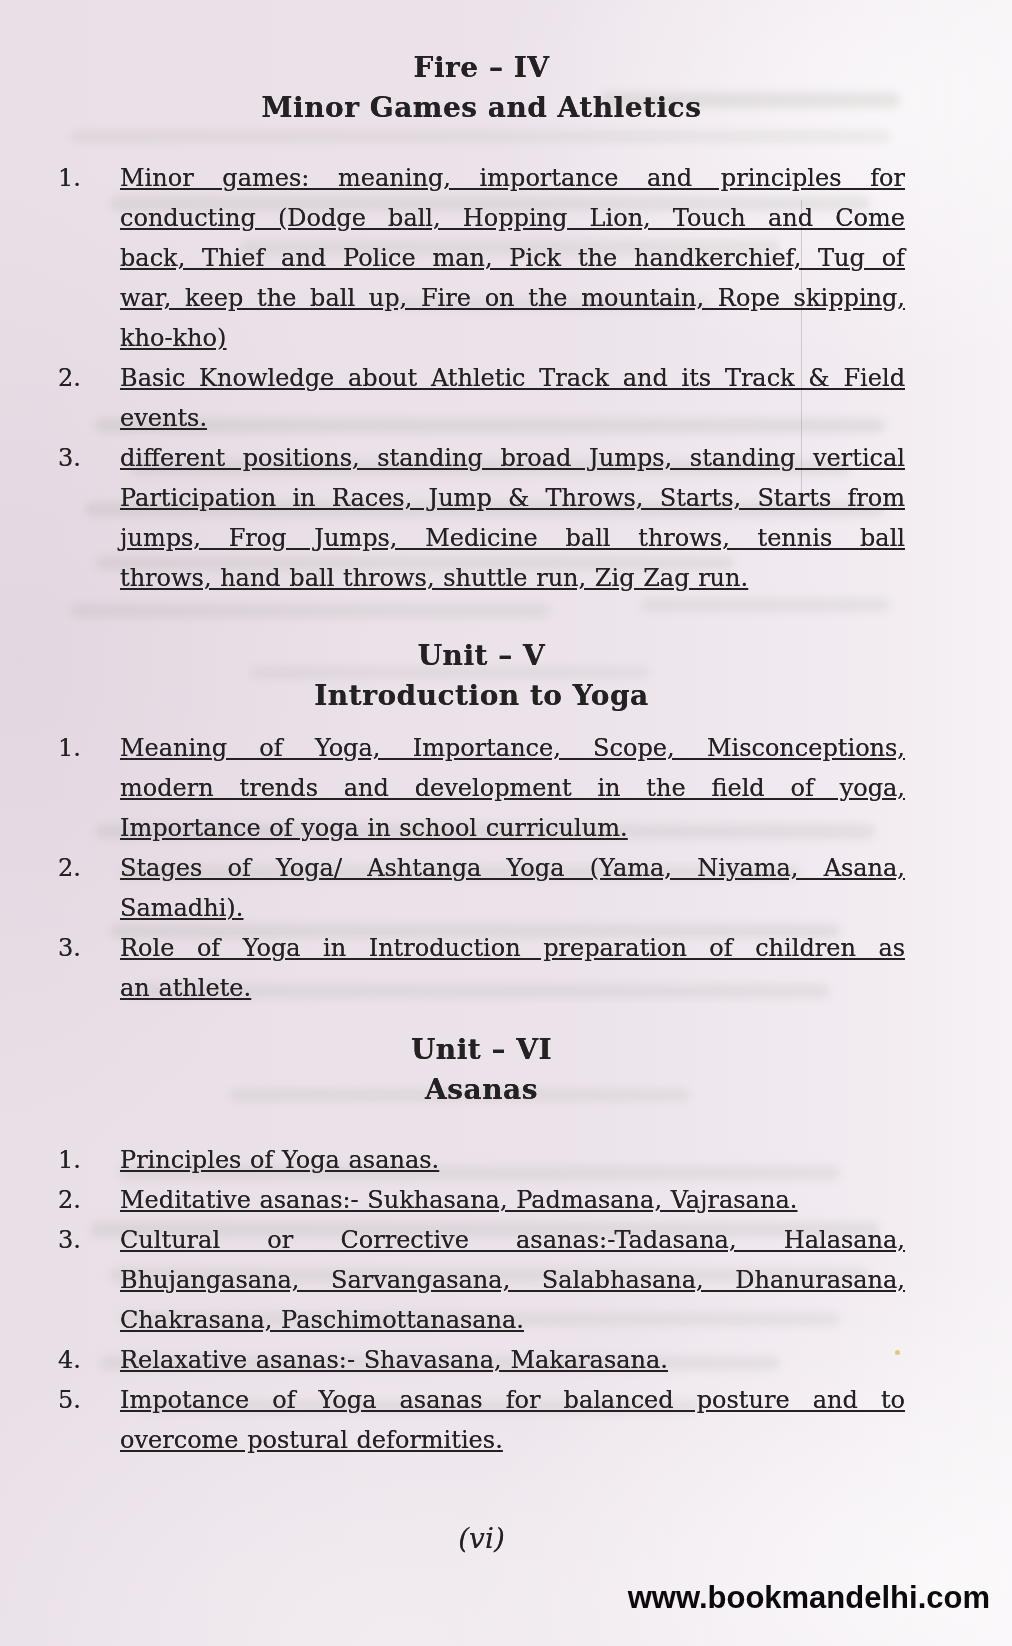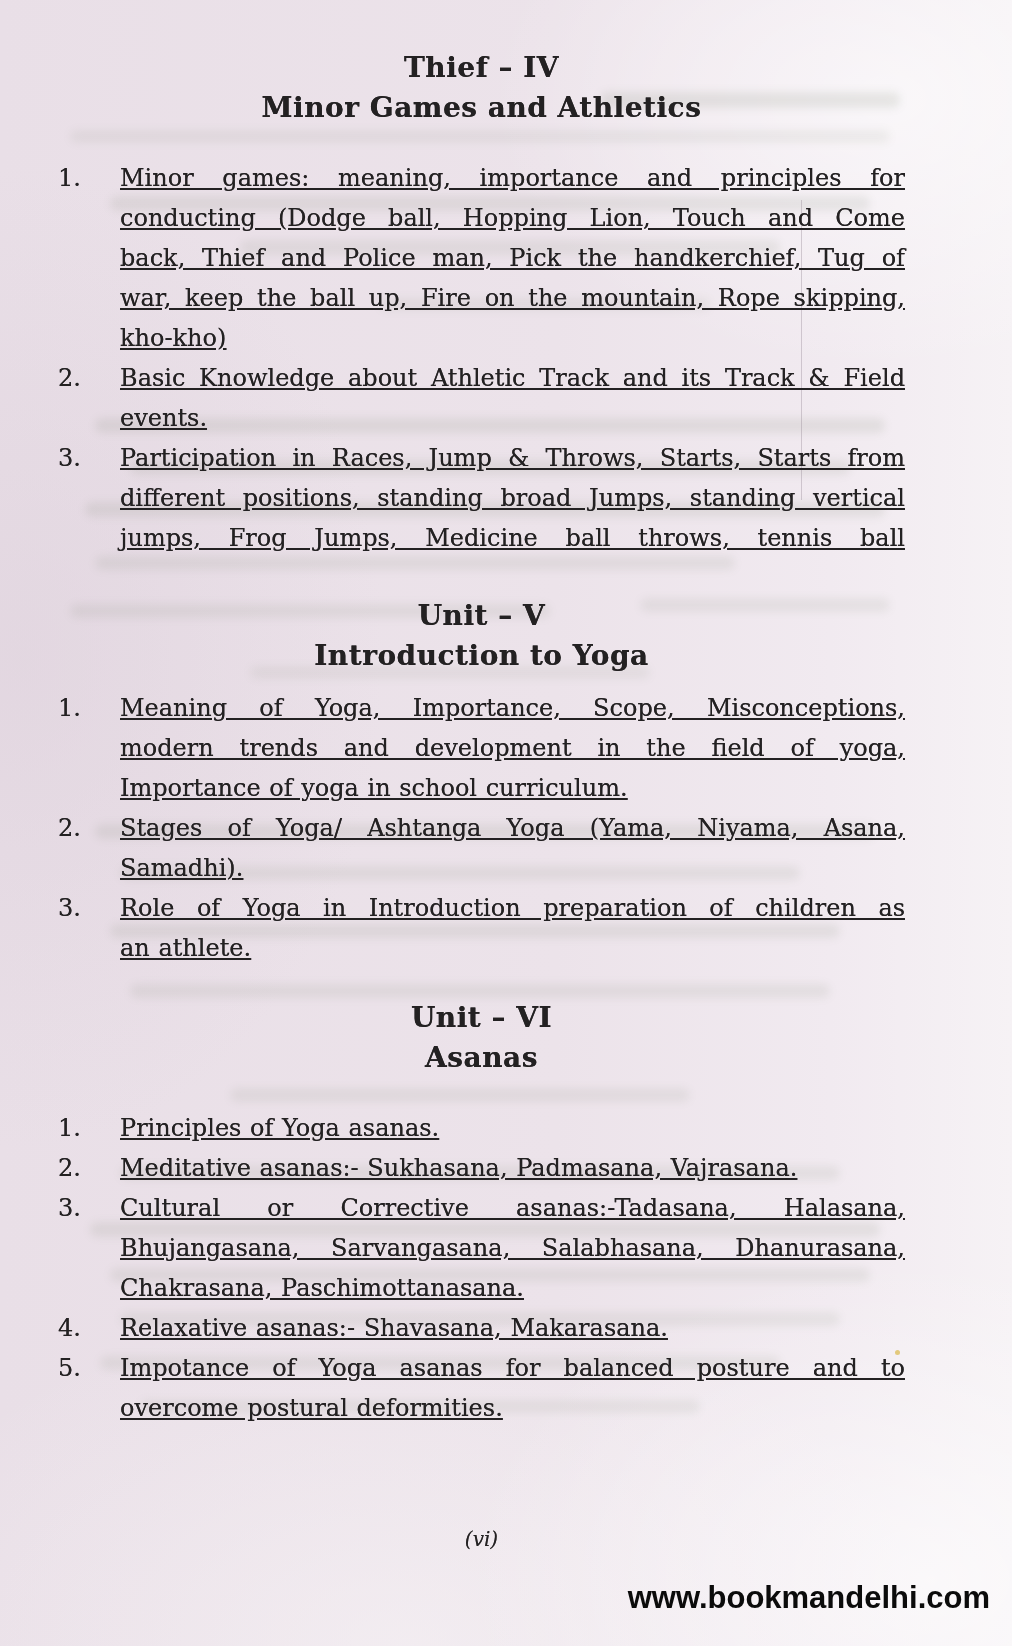--- a/index.html
+++ b/index.html
@@ -47,21 +47,21 @@
     text-align:center;
     font-weight:bold;
     font-size:28px;
     line-height:40px;
     letter-spacing:0.5px;
   }
   .unit-head .h-line { text-shadow:0 0 0.5px rgba(25,23,24,0.8); }
 
   .head-4 { margin-bottom:30px; }
   .head-5 { margin-top:38px; margin-bottom:12px; }
-  .head-6 { margin-top:30px; margin-bottom:30px; }
+  .head-6 { margin-top:22px; margin-bottom:30px; }
 
   .item { display:flex; }
   .num {
     flex:none; width:62px;
     font-size:24px; line-height:40px;
     text-shadow:0 0 0.5px rgba(25,23,24,0.75);
   }
   .lines { flex:1 1 auto; min-width:0;text-decoration:underline; }
   .line {
     font-size:24px;
@@ -71,21 +71,21 @@
     text-shadow:0 0 0.5px rgba(25,23,24,0.75);
     word-spacing:1px;
   }
   .line.last { text-align-last:left; }
 
   .page-number {
     position:absolute;
     left:58px; width:847px; top:1522px;
     text-align:center;
     font-style:italic;
-    font-size:20px; line-height:34px;
+    font-size:28px; line-height:34px;
     text-shadow:0 0 0.5px rgba(25,23,24,0.6);
   }
 
   .watermark {
     position:absolute;
     right:22px; top:1580px;
     font-family:"Liberation Sans","DejaVu Sans",sans-serif;
     font-weight:bold;
     font-size:31px;
     color:#0b0b0b;
@@ -121,21 +121,21 @@
     <div class="smudge" style="left:120px;top:1312px;width:720px;height:14px;opacity:.10"></div>
     <div class="smudge" style="left:100px;top:1356px;width:680px;height:14px;opacity:.11"></div>
     <div class="smudge" style="left:140px;top:1400px;width:560px;height:13px;opacity:.10"></div>
     <div class="scratch" style="left:801px;top:200px;height:300px"></div>
     <div class="speck" style="left:895px;top:1350px"></div>
   </div>
 
   <div class="content">
 
     <div class="unit-head head-4">
-      <div class="h-line">Thief – IV</div>
+      <div class="h-line">Fire – IV</div>
       <div class="h-line">Minor Games and Athletics</div>
     </div>
 
     <div class="item">
       <div class="num">1.</div>
       <div class="lines">
         <div class="line">Minor games: meaning, importance and principles for</div>
         <div class="line">conducting (Dodge ball, Hopping Lion, Touch and Come</div>
         <div class="line">back, Thief and Police man, Pick the handkerchief, Tug of</div>
         <div class="line">war, keep the ball up, Fire on the mountain, Rope skipping,</div>
@@ -147,23 +147,24 @@
       <div class="num">2.</div>
       <div class="lines">
         <div class="line">Basic Knowledge about Athletic Track and its Track &amp; Field</div>
         <div class="line last">events.</div>
       </div>
     </div>
 
     <div class="item">
       <div class="num">3.</div>
       <div class="lines">
+        <div class="line">different positions, standing broad Jumps, standing vertical</div>
         <div class="line">Participation in Races, Jump &amp; Throws, Starts, Starts from</div>
-        <div class="line">different positions, standing broad Jumps, standing vertical</div>
         <div class="line">jumps, Frog Jumps, Medicine ball throws, tennis ball</div>
+        <div class="line last">throws, hand ball throws, shuttle run, Zig Zag run.</div>
       </div>
     </div>
 
     <div class="unit-head head-5">
       <div class="h-line">Unit – V</div>
       <div class="h-line">Introduction to Yoga</div>
     </div>
 
     <div class="item">
       <div class="num">1.</div>

